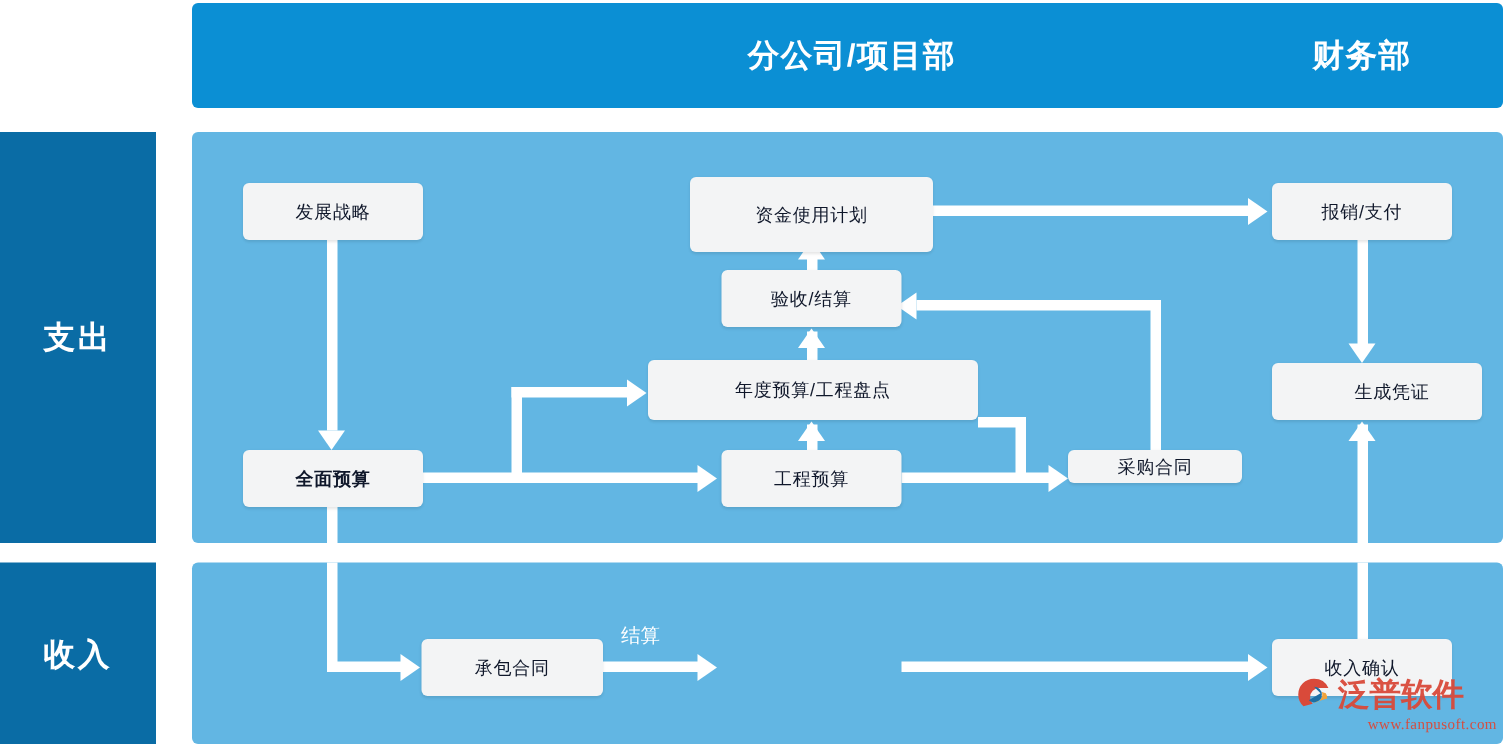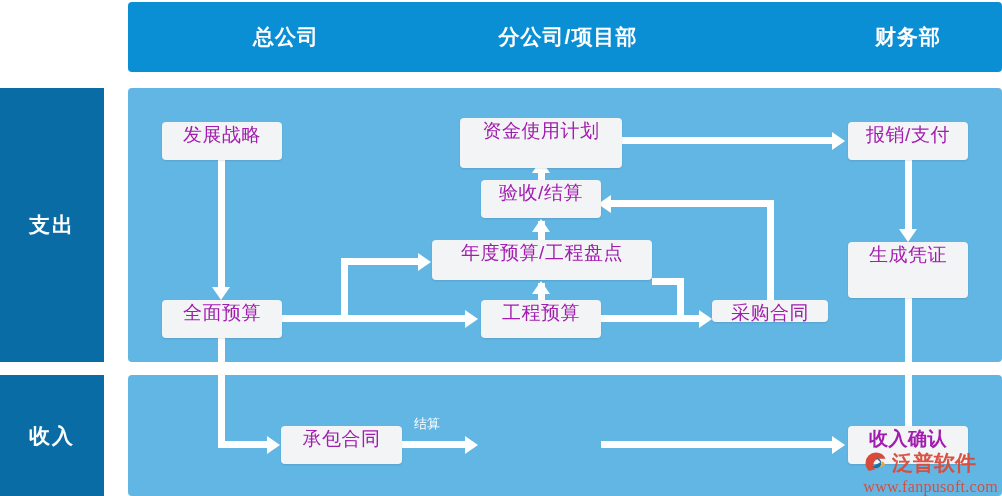--- a/index.html
+++ b/index.html
@@ -29,22 +29,22 @@
   .side-label.s2{top:375px;height:121px;}
 
   
   .panel{position:absolute;left:128px;width:874px;background:#62b6e3;border-radius:4px;}
   .panel.p1{top:88px;height:274px;}
   .panel.p2{top:375px;height:121px;}
 
   
   .node{
     position:absolute;background:#f3f4f5;border-radius:4px;
-    display:flex;align-items:flex-start;justify-content:center;
-    color:#a21caf;font-size:19px;letter-spacing:.5px;
+    display:flex;align-items:center;justify-content:center;
+    color:#0f172a;font-size:12px;letter-spacing:.5px;
     box-shadow:0 1px 2px rgba(0,0,0,.10);
     z-index:5;
   }
   .edge-label{
     position:absolute;color:#ffffff;font-size:13px;z-index:6;
     white-space:nowrap;
   }
 
   
   .ln{position:absolute;background:#ffffff;z-index:3;}
@@ -54,30 +54,29 @@
   .arrow.right{border-top:9px solid transparent;border-bottom:9px solid transparent;border-left:13px solid #ffffff;}
   .arrow.left{border-top:9px solid transparent;border-bottom:9px solid transparent;border-right:13px solid #ffffff;}
   .arrow.down{border-left:9px solid transparent;border-right:9px solid transparent;border-top:13px solid #ffffff;}
   .arrow.up{border-left:9px solid transparent;border-right:9px solid transparent;border-bottom:13px solid #ffffff;}
 
   
   .watermark{position:absolute;left:862px;top:448px;width:136px;height:46px;z-index:20;pointer-events:none;}
   .wm-row{display:flex;align-items:center;height:30px;}
   .wm-mark{width:28px;height:28px;margin-right:2px;flex:none;}
   .wm-text{color:#d94a3a;font-size:21px;font-weight:bold;letter-spacing:0px;opacity:.95;}
-  .wm-url{color:#d94a3a;font-size:16px;letter-spacing:.3px;text-align:right;opacity:.95;
+  .wm-url{color:#d94a3a;font-size:10px;letter-spacing:.3px;text-align:right;opacity:.95;
           font-family:"Liberation Serif","DejaVu Serif",serif;}
 </style>
 </head>
 <body>
 
 <div id="stage">
 
   <div class="header-bar">
-    <div class="col-title c1">总公司</div>
     <div class="col-title c2">分公司/项目部</div>
     <div class="col-title c3">财务部</div>
   </div>
 
   <div class="side-label s1">支出</div>
   <div class="side-label s2">收入</div>
 
   <div class="panel p1"></div>
 
   <div class="ln v" style="left:218px;top:160px;height:127px;"></div>
@@ -115,63 +114,63 @@
   <div class="ln v" style="left:905px;top:160px;height:70px;"></div>
   <div class="arrow down" style="left:899px;top:229px;"></div>
 
   <div class="ln v" style="left:905px;top:283px;height:80px;"></div>
   <div class="arrow up" style="left:899px;top:281px;"></div>
   <div class="ln v" style="left:905px;top:375px;height:54px;"></div>
 
   <div class="node" style="left:162px;top:122px;width:120px;height:38px;">
     <span>发展战略</span>
   </div>
-  <div class="node" style="left:162px;top:300px;width:120px;height:38px;">
+  <div class="node" style="left:162px;top:300px;width:120px;height:38px;font-weight:bold;">
     <span>全面预算</span>
   </div>
   <div class="node" style="left:460px;top:118px;width:162px;height:50px;font-family:Liberation Serif, serif;">
     <span>资金使用计划</span>
   </div>
   <div class="node" style="left:481px;top:180px;width:120px;height:38px;">
     <span>验收/结算</span>
   </div>
   <div class="node" style="left:481px;top:300px;width:120px;height:38px;">
     <span>工程预算</span>
   </div>
   <div class="node" style="left:432px;top:240px;width:220px;height:40px;">
     <span>年度预算/工程盘点</span>
   </div>
   <div class="node" style="left:712px;top:300px;width:116px;height:22px;">
     <span>采购合同</span>
   </div>
   <div class="node" style="left:848px;top:122px;width:120px;height:38px;">
     <span>报销/支付</span>
   </div>
-  <div class="node" style="left:848px;top:242px;width:120px;height:56px;">
+  <div class="node" style="left:848px;top:242px;width:120px;height:38px;padding-left:20px;">
     <span>生成凭证</span>
   </div>
 
   <div class="panel p2"></div>
 
   <div class="ln v" style="left:218px;top:338px;height:24px;"></div>
   <div class="ln v" style="left:218px;top:375px;height:67px;"></div>
   <div class="ln h" style="left:218px;top:441px;width:52px;"></div>
   <div class="arrow right" style="left:267px;top:436px;"></div>
 
   <div class="ln h" style="left:402px;top:441px;width:66px;"></div>
   <div class="arrow right" style="left:465px;top:436px;"></div>
   <div class="edge-label" style="left:414px;top:415px;">结算</div>
 
   <div class="ln h" style="left:601px;top:441px;width:234px;"></div>
   <div class="arrow right" style="left:832px;top:436px;"></div>
 
   <div class="node" style="left:281px;top:426px;width:121px;height:38px;">
     <span>承包合同</span>
   </div>
-  <div class="node" style="left:848px;top:426px;width:120px;height:38px;font-weight:bold;">
+  <div class="node" style="left:848px;top:426px;width:120px;height:38px;">
     <span>收入确认</span>
   </div>
 
   <div class="watermark">
     <div class="wm-row">
       <svg class="wm-mark" viewBox="0 0 32 32">
         <path d="M4 16a12 12 0 0 1 12-12 12 12 0 0 1 11 7H20a7 7 0 0 0-7 7 7 7 0 0 0 2 5l-7 2A12 12 0 0 1 4 16z" fill="#d94a3a"></path>
         <path d="M16 10a6 6 0 0 1 6 6 6 6 0 0 1-6 6 6 6 0 0 1-4-1.6l9-5.4z" fill="#1d6fa5"></path>
         <path d="M22 14a6 6 0 0 1-6 8l10-3a6 6 0 0 0-1-4z" fill="#f0a33c"></path>
       </svg>

